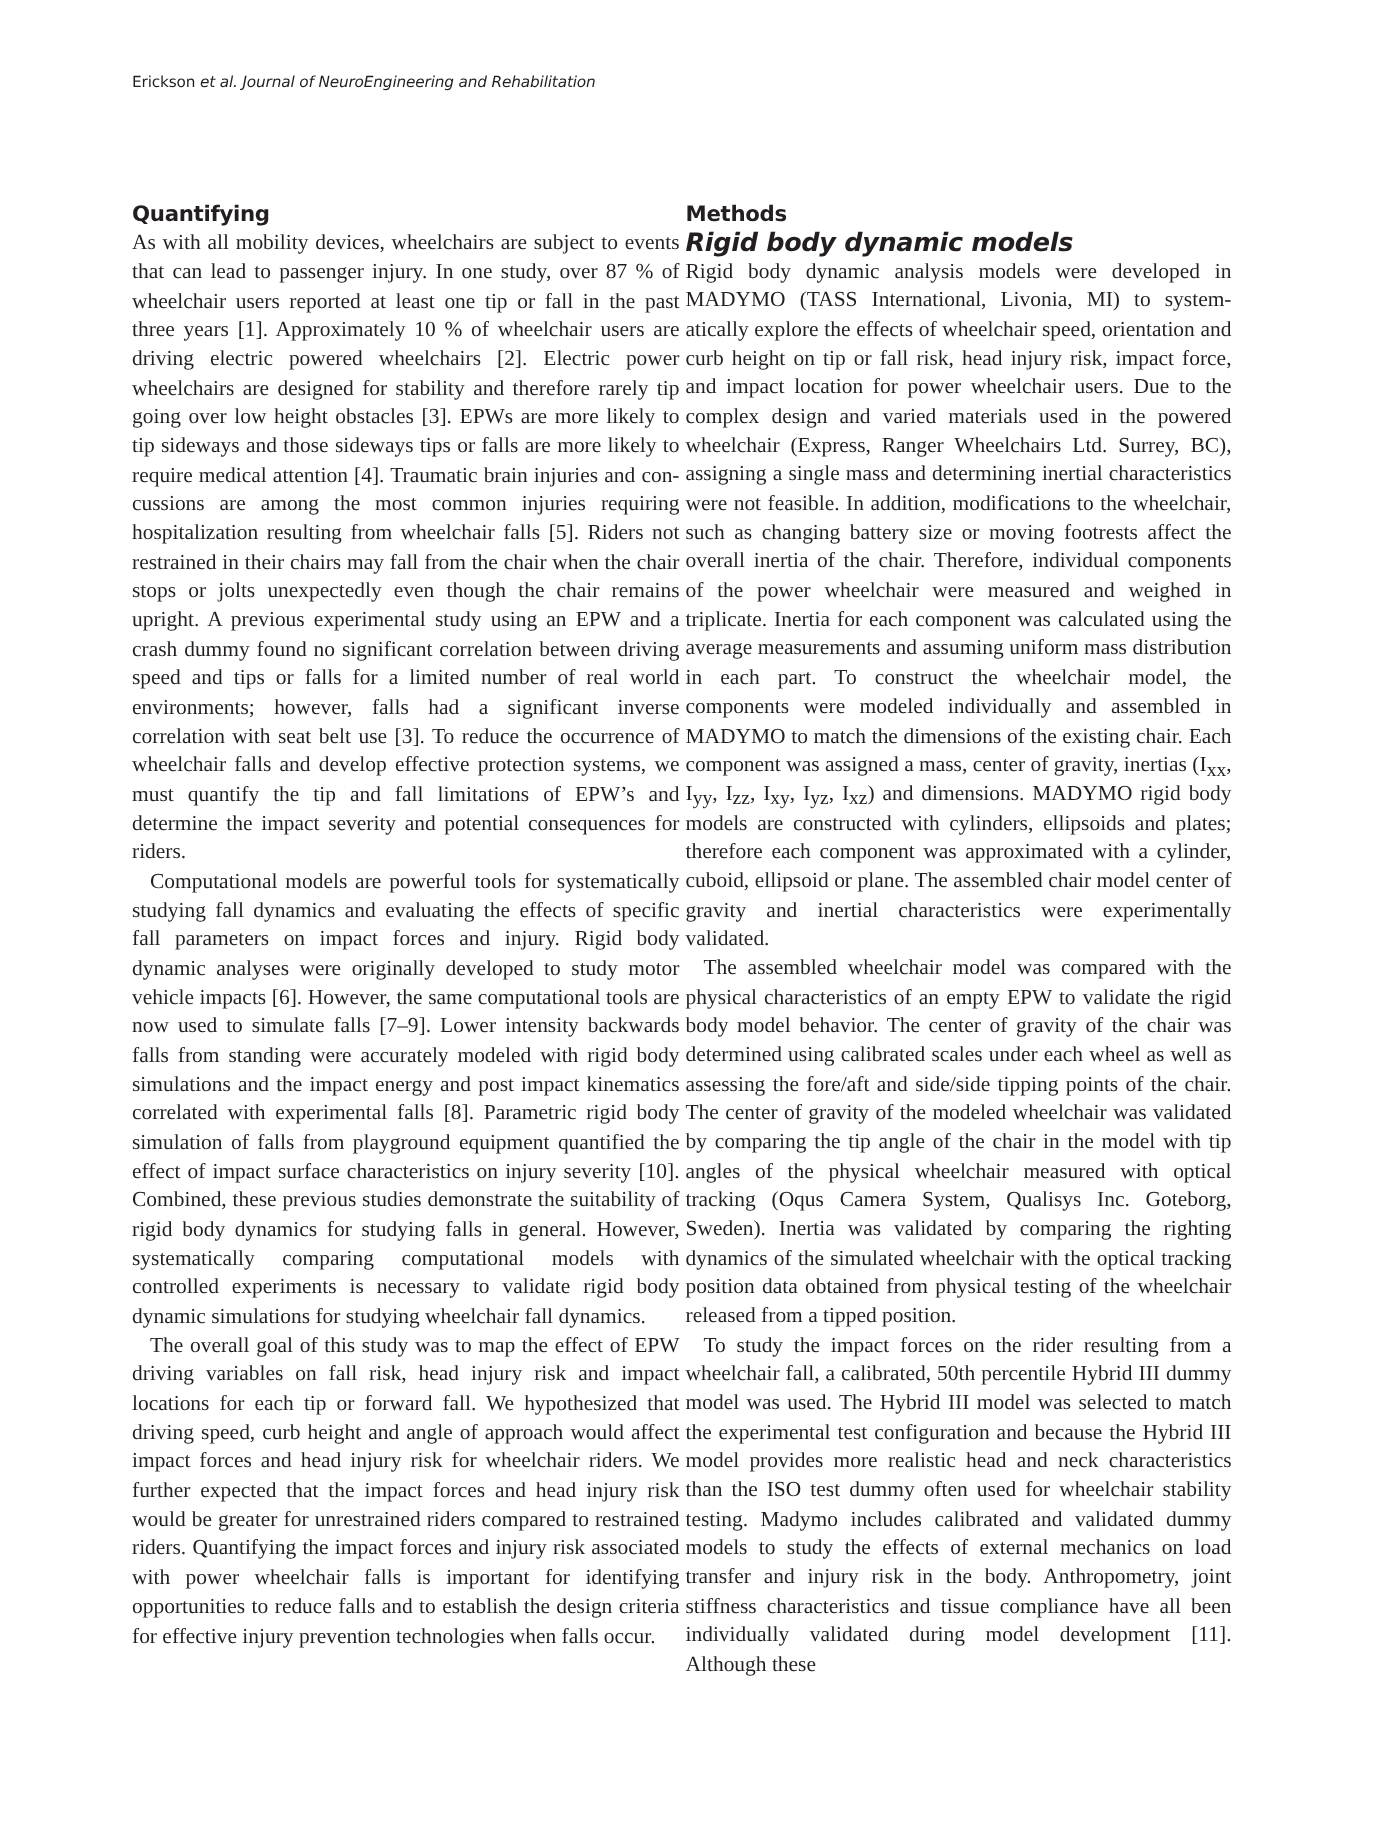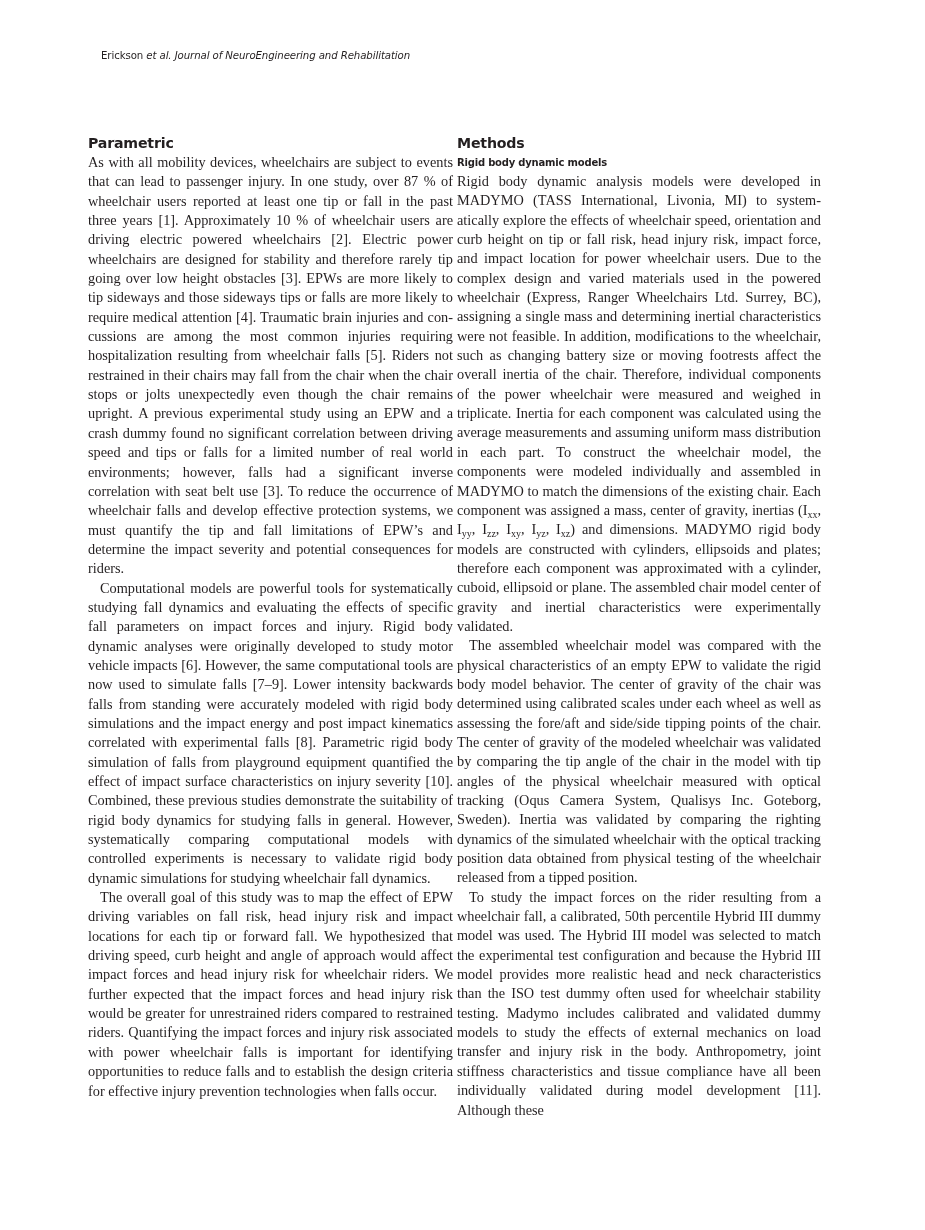--- a/index.html
+++ b/index.html
@@ -1,48 +1,48 @@
 <!DOCTYPE html>
 <html><head>
 <meta charset="utf-8">
 <style>
   html, body { margin: 0; padding: 0; background: #ffffff; }
   body { width: 925px; height: 1230px; position: relative; overflow: hidden; }
   .running-head {
-    position: absolute; left: 101px; top: 50px;
+    position: absolute; left: 88px; top: 50px;
     font-family: "DejaVu Sans", sans-serif; font-size: 10.2px; color: #231f20;
     letter-spacing: -0.1px;
   }
   .running-head i { font-style: italic; }
   .col {
     position: absolute; top: 134px; width: 365px;
     font-family: "Liberation Serif", serif; font-size: 14.3px; line-height: 19.35px;
     color: #231f20; text-align: justify; hyphens: manual;
   }
   .col.left { left: 88px; }
   .col.right { left: 457px; width: 364px; }
   .h1 {
     font-family: "DejaVu Sans", sans-serif; font-weight: bold; font-size: 14.2px;
     line-height: 19px; margin: 0; letter-spacing: -0.2px;
   }
   .h2 {
-    font-family: "DejaVu Sans", sans-serif; font-weight: bold; font-size: 10px;
-    line-height: 19px; margin: 0; letter-spacing: -0.2px;
+    font-family: "DejaVu Sans", sans-serif; font-weight: bold; font-size: 17px;
+    line-height: 19px; margin: 0; letter-spacing: -0.2px; font-style: italic;
   }
   p { margin: 0; }
   p.indent { text-indent: 12px; }
-  sub { font-size: 10px; line-height: 0; vertical-align: -3px; margin-top: 24px; }
+  sub { font-size: 13px; line-height: 0; vertical-align: -3px; margin-top: 24px; }
 </style>
 </head>
 <body>
 
 <div class="running-head"><span>Erickson </span><i>et al.</i><i> Journal of NeuroEngineering and Rehabilitation</i></div>
 
 <div class="col left">
-  <h2 class="h1">Parametric</h2>
+  <h2 class="h1">Quantifying</h2>
   <p>As with all mobility devices, wheelchairs are subject to events that can lead to passenger injury. In one study, over 87 % of wheelchair users reported at least one tip or fall in the past three years [1]. Approximately 10 % of wheelchair users are driving electric powered wheel­chairs [2]. Electric power wheelchairs are designed for stability and therefore rarely tip going over low height obstacles [3]. EPWs are more likely to tip sideways and those sideways tips or falls are more likely to require medical attention [4]. Traumatic brain injuries and con­cussions are among the most common injuries requiring hospitalization resulting from wheelchair falls [5]. Riders not restrained in their chairs may fall from the chair when the chair stops or jolts unexpectedly even though the chair remains upright. A previous experimental study using an EPW and a crash dummy found no significant correlation between driving speed and tips or falls for a limited num­ber of real world environments; however, falls had a significant inverse correlation with seat belt use [3]. To re­duce the occurrence of wheelchair falls and develop effect­ive protection systems, we must quantify the tip and fall limitations of EPW’s and determine the impact severity and potential consequences for riders.</p>
   <p class="indent">Computational models are powerful tools for system­atically studying fall dynamics and evaluating the effects of specific fall parameters on impact forces and injury. Rigid body dynamic analyses were originally developed to study motor vehicle impacts [6]. However, the same computational tools are now used to simulate falls [7–9]. Lower intensity backwards falls from standing were accurately modeled with rigid body simulations and the impact energy and post impact kinematics correlated with experimental falls [8]. Parametric rigid body simula­tion of falls from playground equipment quantified the effect of impact surface characteristics on injury severity [10]. Combined, these previous studies demonstrate the suitability of rigid body dynamics for studying falls in general. However, systematically comparing computa­tional models with controlled experiments is necessary to validate rigid body dynamic simulations for studying wheelchair fall dynamics.</p>
   <p class="indent">The overall goal of this study was to map the effect of EPW driving variables on fall risk, head injury risk and impact locations for each tip or forward fall. We hypothe­sized that driving speed, curb height and angle of ap­proach would affect impact forces and head injury risk for wheelchair riders. We further expected that the impact forces and head injury risk would be greater for unre­strained riders compared to restrained riders. Quantifying the impact forces and injury risk associated with power wheelchair falls is important for identifying opportunities to reduce falls and to establish the design criteria for ef­fective injury prevention technologies when falls occur.</p>
 </div>
 
 <div class="col right">
   <h2 class="h1">Methods</h2>
   <h3 class="h2">Rigid body dynamic models</h3>
   <p><span>Rigid body dynamic analysis models were developed in MADYMO (TASS International, Livonia, MI) to system­atically explore the effects of wheelchair speed, orienta­tion and curb height on tip or fall risk, head injury risk, impact force, and impact location for power wheelchair users. Due to the complex design and varied materials used in the powered wheelchair (Express, Ranger Wheel­chairs Ltd. Surrey, BC), assigning a single mass and de­termining inertial characteristics were not feasible. In addition, modifications to the wheelchair, such as chan­ging battery size or moving footrests affect the overall inertia of the chair. Therefore, individual components of the power wheelchair were measured and weighed in triplicate. Inertia for each component was calculated using the average measurements and assuming uniform mass distribution in each part. To construct the wheel­chair model, the components were modeled individually and assembled in MADYMO to match the dimensions of the existing chair. Each component was assigned a mass, center of gravity, inertias (</span><span><span>I</span><sub>xx</sub></span>, <span><span>I</span><sub>yy</sub></span>, <span><span>I</span><sub>zz</sub></span>, <span><span>I</span><sub>xy</sub></span>, <span><span>I</span><sub>yz</sub></span>, <span><span>I</span><sub>xz</sub></span><span>) and dimensions. MADYMO rigid body models are con­structed with cylinders, ellipsoids and plates; therefore each component was approximated with a cylinder, cu­boid, ellipsoid or plane. The assembled chair model center of gravity and inertial characteristics were experimentally validated.</span></p>
   <p class="indent">The assembled wheelchair model was compared with the physical characteristics of an empty EPW to validate the rigid body model behavior. The center of gravity of the chair was determined using calibrated scales under each wheel as well as assessing the fore/aft and side/side tipping points of the chair. The center of gravity of the modeled wheelchair was validated by comparing the tip angle of the chair in the model with tip angles of the phys­ical wheelchair measured with optical tracking (Oqus Camera System, Qualisys Inc. Goteborg, Sweden). Inertia was validated by comparing the righting dynamics of the simulated wheelchair with the optical tracking position data obtained from physical testing of the wheelchair re­leased from a tipped position.</p>

